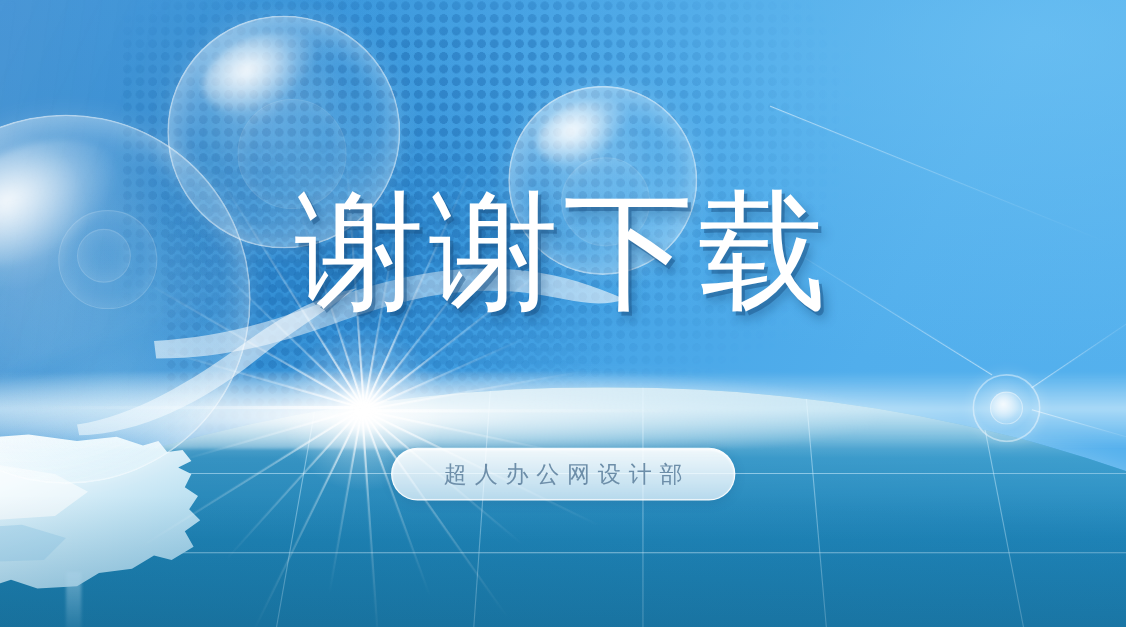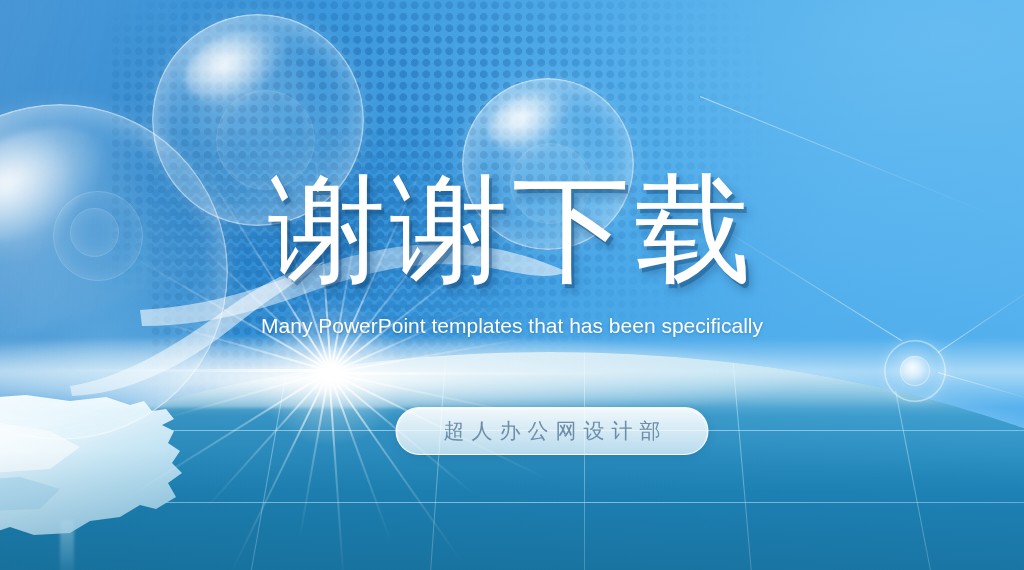--- a/index.html
+++ b/index.html
@@ -254,21 +254,20 @@
     padding: 9px 40px;
     border-radius: 30px;
     background: linear-gradient(180deg, rgba(255,255,255,.92), rgba(238,248,255,.72));
     border: 1.5px solid rgba(255,255,255,.92);
     box-shadow: 0 2px 10px rgba(20,70,120,.18), inset 0 1px 2px rgba(255,255,255,.9);
     color: #6d8ea9;
     font-size: 21px;
     letter-spacing: 7px;
     text-indent: 7px;
     white-space: nowrap;
-    margin-left: 40px;
   }
 
   
   .bottom-shade {
     position: absolute; left: 0; right: 0; bottom: 0; height: 120px;
     background: linear-gradient(180deg, rgba(10,60,95,0), rgba(10,60,95,.16));
     pointer-events: none;
   }
 </style>
 </head>
@@ -379,19 +378,18 @@
 
   <div class="node"></div>
   <div class="wire" style="left:938px; top:352px; width:140px; transform:rotate(-34deg);"></div>
   <div class="wire" style="left:938px; top:372px; width:120px; transform:rotate(16deg);"></div>
   <div class="wire" style="left:902px; top:340px; width:260px; transform:rotate(-148deg);"></div>
   <div class="wire" style="left:700px; top:96px; width:330px; transform:rotate(22deg);"></div>
 
   <div class="content">
     <div class="title">谢谢下载</div>
     <div class="subtitle">
-      <div>Many PowerPoint templates that has been specifically</div>
     </div>
     <div class="badge">超人办公网设计部</div>
   </div>
 
   <div class="bottom-shade"></div>
 </div>
 
 </body></html>

